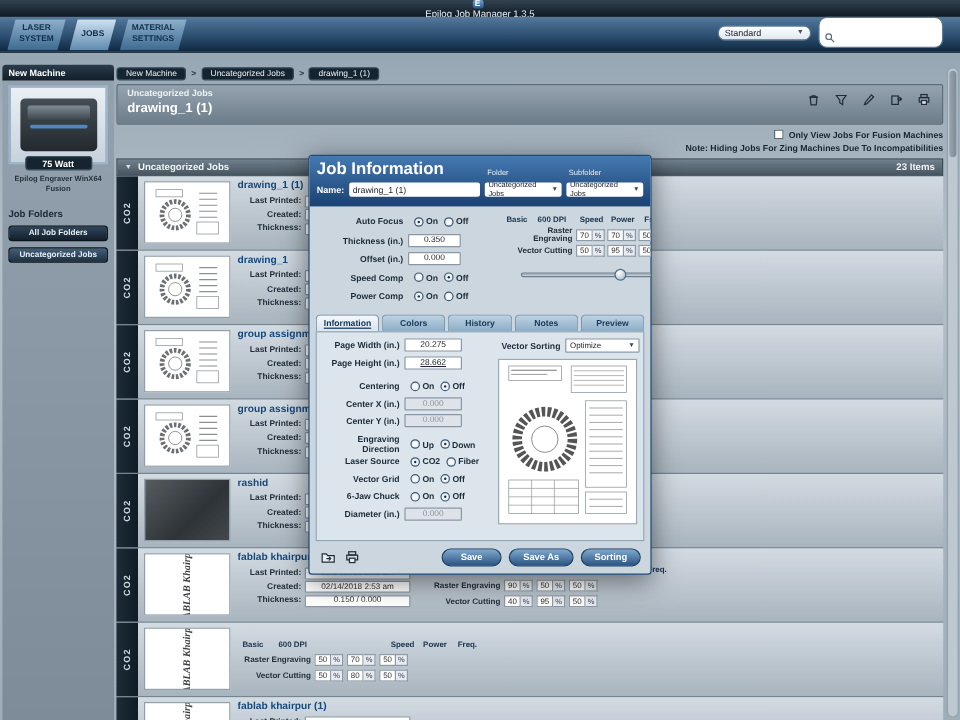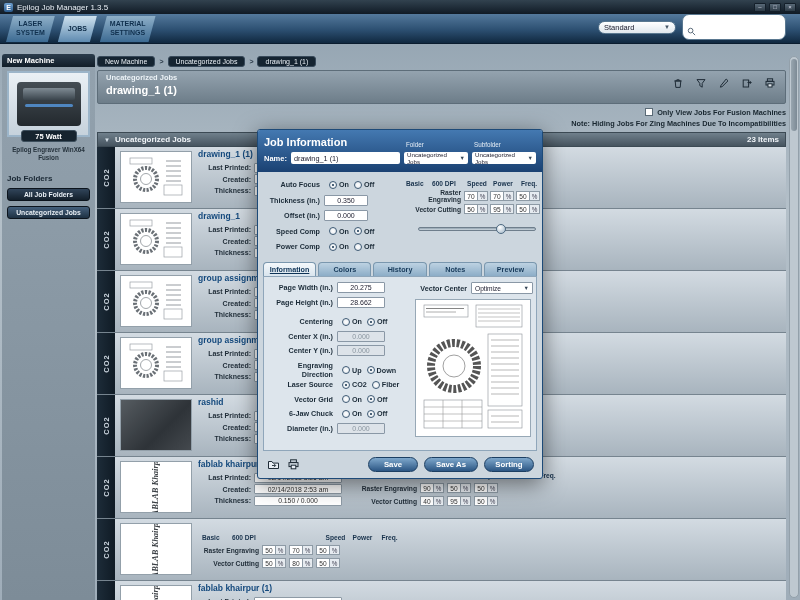--- a/index.html
+++ b/index.html
@@ -4,21 +4,21 @@
 <style>
   * { margin:0; padding:0; box-sizing:border-box; }
   html,body { width:800px; height:600px; overflow:hidden; }
   body {
     font-family:"Liberation Sans", sans-serif;
     background:linear-gradient(180deg,#8fa0ae 0%, #b4c0c9 35%, #9fadb9 100%);
     position:relative; color:#1c2a38;
   }
   
   .titlebar { position:absolute; left:0; top:0; width:800px; height:15px;
-    background:linear-gradient(180deg,#32424f,#0d1722); display:flex; align-items:center; padding:0 4px; }
+    background:linear-gradient(180deg,#32424f,#0d1722); display:flex; align-items:center; padding:0 4px;flex-direction:column; }
   .app-icon { width:9px; height:9px; background:linear-gradient(#6fa0d0,#2a5a8c); border-radius:2px;
     color:#fff; font-size:7px; font-weight:bold; display:flex; align-items:center; justify-content:center; margin-right:4px;}
   .app-title { color:#e8eef4; font-size:8px; }
   .win-ctrls { margin-left:auto; display:flex; gap:3px; }
   .win-btn { width:12px; height:9px; background:linear-gradient(#5a6a78,#2c3a46); border:1px solid #141f2a;
     color:#dde; font-size:6px; line-height:7px; text-align:center; border-radius:1px; }
   
   .navbar { position:absolute; left:0; top:14px; width:800px; height:30px;
     background:linear-gradient(180deg,#54799c 0%, #2c4f71 55%, #10283f 100%); border-bottom:1px solid #0a1c2e; }
   .tabs { position:absolute; left:6px; top:2px; display:flex; gap:3px; }
@@ -111,30 +111,30 @@
   .scrollbar { position:absolute; right:1px; top:56px; bottom:2px; width:10px; background:#bec8d0;
     border:1px solid #93a0aa; border-radius:5px; }
   .scroll-thumb { position:absolute; left:1px; right:1px; top:2px; height:72px;
     background:linear-gradient(90deg,#99a6b0,#7c8a95); border-radius:4px; }
   
   .modal { position:absolute; left:257px; top:129px; width:286px; height:350px; z-index:50;
     background:#ccd6de; border:1px solid #1d4a78; border-radius:3px; box-shadow:0 5px 22px rgba(0,0,0,.5);
     display:flex; flex-direction:column; overflow:hidden; }
   .m-header { height:42px; background:linear-gradient(180deg,#4479b1,#1a4172); padding:3px 6px 0; flex:none; }
   .m-head-row1 { display:flex; align-items:flex-end; height:15px; }
-  .m-title { font-size:11px; font-weight:bold; color:#fff; flex:1; }
+  .m-title { font-size:14px; font-weight:bold; color:#fff; flex:1; }
   .m-col-label { width:64px; font-size:6.3px; color:#e6eef6; text-align:left; padding-left:2px; margin-left:4px; }
   .m-head-row2 { display:flex; align-items:center; margin-top:4px; }
   .m-name-label { font-size:7.5px; font-weight:bold; color:#fff; margin-right:4px; }
   .m-name-input { flex:1; height:12px; border:none; border-radius:2px; font-size:7.3px; padding:0 3px;
     font-family:"Liberation Sans", sans-serif; color:#223; }
   .m-select { width:64px; height:12px; background:#fff; border-radius:2px; display:flex; align-items:center;
     padding:0 3px; font-size:6.2px; color:#223; margin-left:4px; }
   .m-select .caret { margin-left:auto; font-size:5.5px; color:#345; }
-  .m-general { display:flex; padding:6px 6px 2px; flex:none; }
+  .m-general { display:flex; padding:6px 22px 2px; flex:none; }
   .mg-left { width:140px; flex:none; }
   .frow { display:flex; align-items:center; height:13px; margin-bottom:2.5px; }
   .flabel { width:60px; text-align:right; font-size:7.2px; font-weight:bold; color:#1b2b38; padding-right:4px; flex:none; }
   .flabel.w70 { width:70px; }
   .fbox { width:44px; height:11px; background:#fff; border:1px solid #8a98a6; border-radius:1px; font-size:7px;
     text-align:center; font-family:"Liberation Sans", sans-serif; color:#223; padding:0; }
   .fbox.disabled { background:#dde3e9; color:#8a96a0; }
   .radio { width:8px; height:8px; border-radius:50%; background:radial-gradient(#fff,#dfe6ec); border:1px solid #3e5a74;
     display:inline-block; position:relative; margin:0 2px 0 5px; flex:none; }
   .radio.checked::after { content:""; position:absolute; left:2px; top:2px; right:2px; bottom:2px; border-radius:50%; background:#12304c; }
@@ -759,21 +759,21 @@
         <span class="radio checked"></span>
         <span class="rlabel">Off</span>
       </div>
       <div class="frow">
         <span class="flabel w70">Diameter (in.)</span>
         <input class="fbox disabled" style="width: 48px;" value="0.000">
       </div>
     </div>
     <div class="mp-right">
       <div class="vs-row">
-        <span class="vs-label">Vector Center</span>
+        <span class="vs-label">Vector Sorting</span>
         <div class="vs-select">
           <span>Optimize</span>
           <span class="caret">▼</span>
         </div>
       </div>
       <div class="preview-box">
         <svg width="114" height="136" viewBox="0 0 114 136">
           <rect x="8" y="5" width="44" height="12" fill="none" stroke="#8a9096" stroke-width="0.6"></rect>
           <line x1="10" y1="8.5" x2="48" y2="8.5" stroke="#777" stroke-width="0.9"></line>
           <line x1="10" y1="12" x2="40" y2="12" stroke="#999" stroke-width="0.8"></line>

